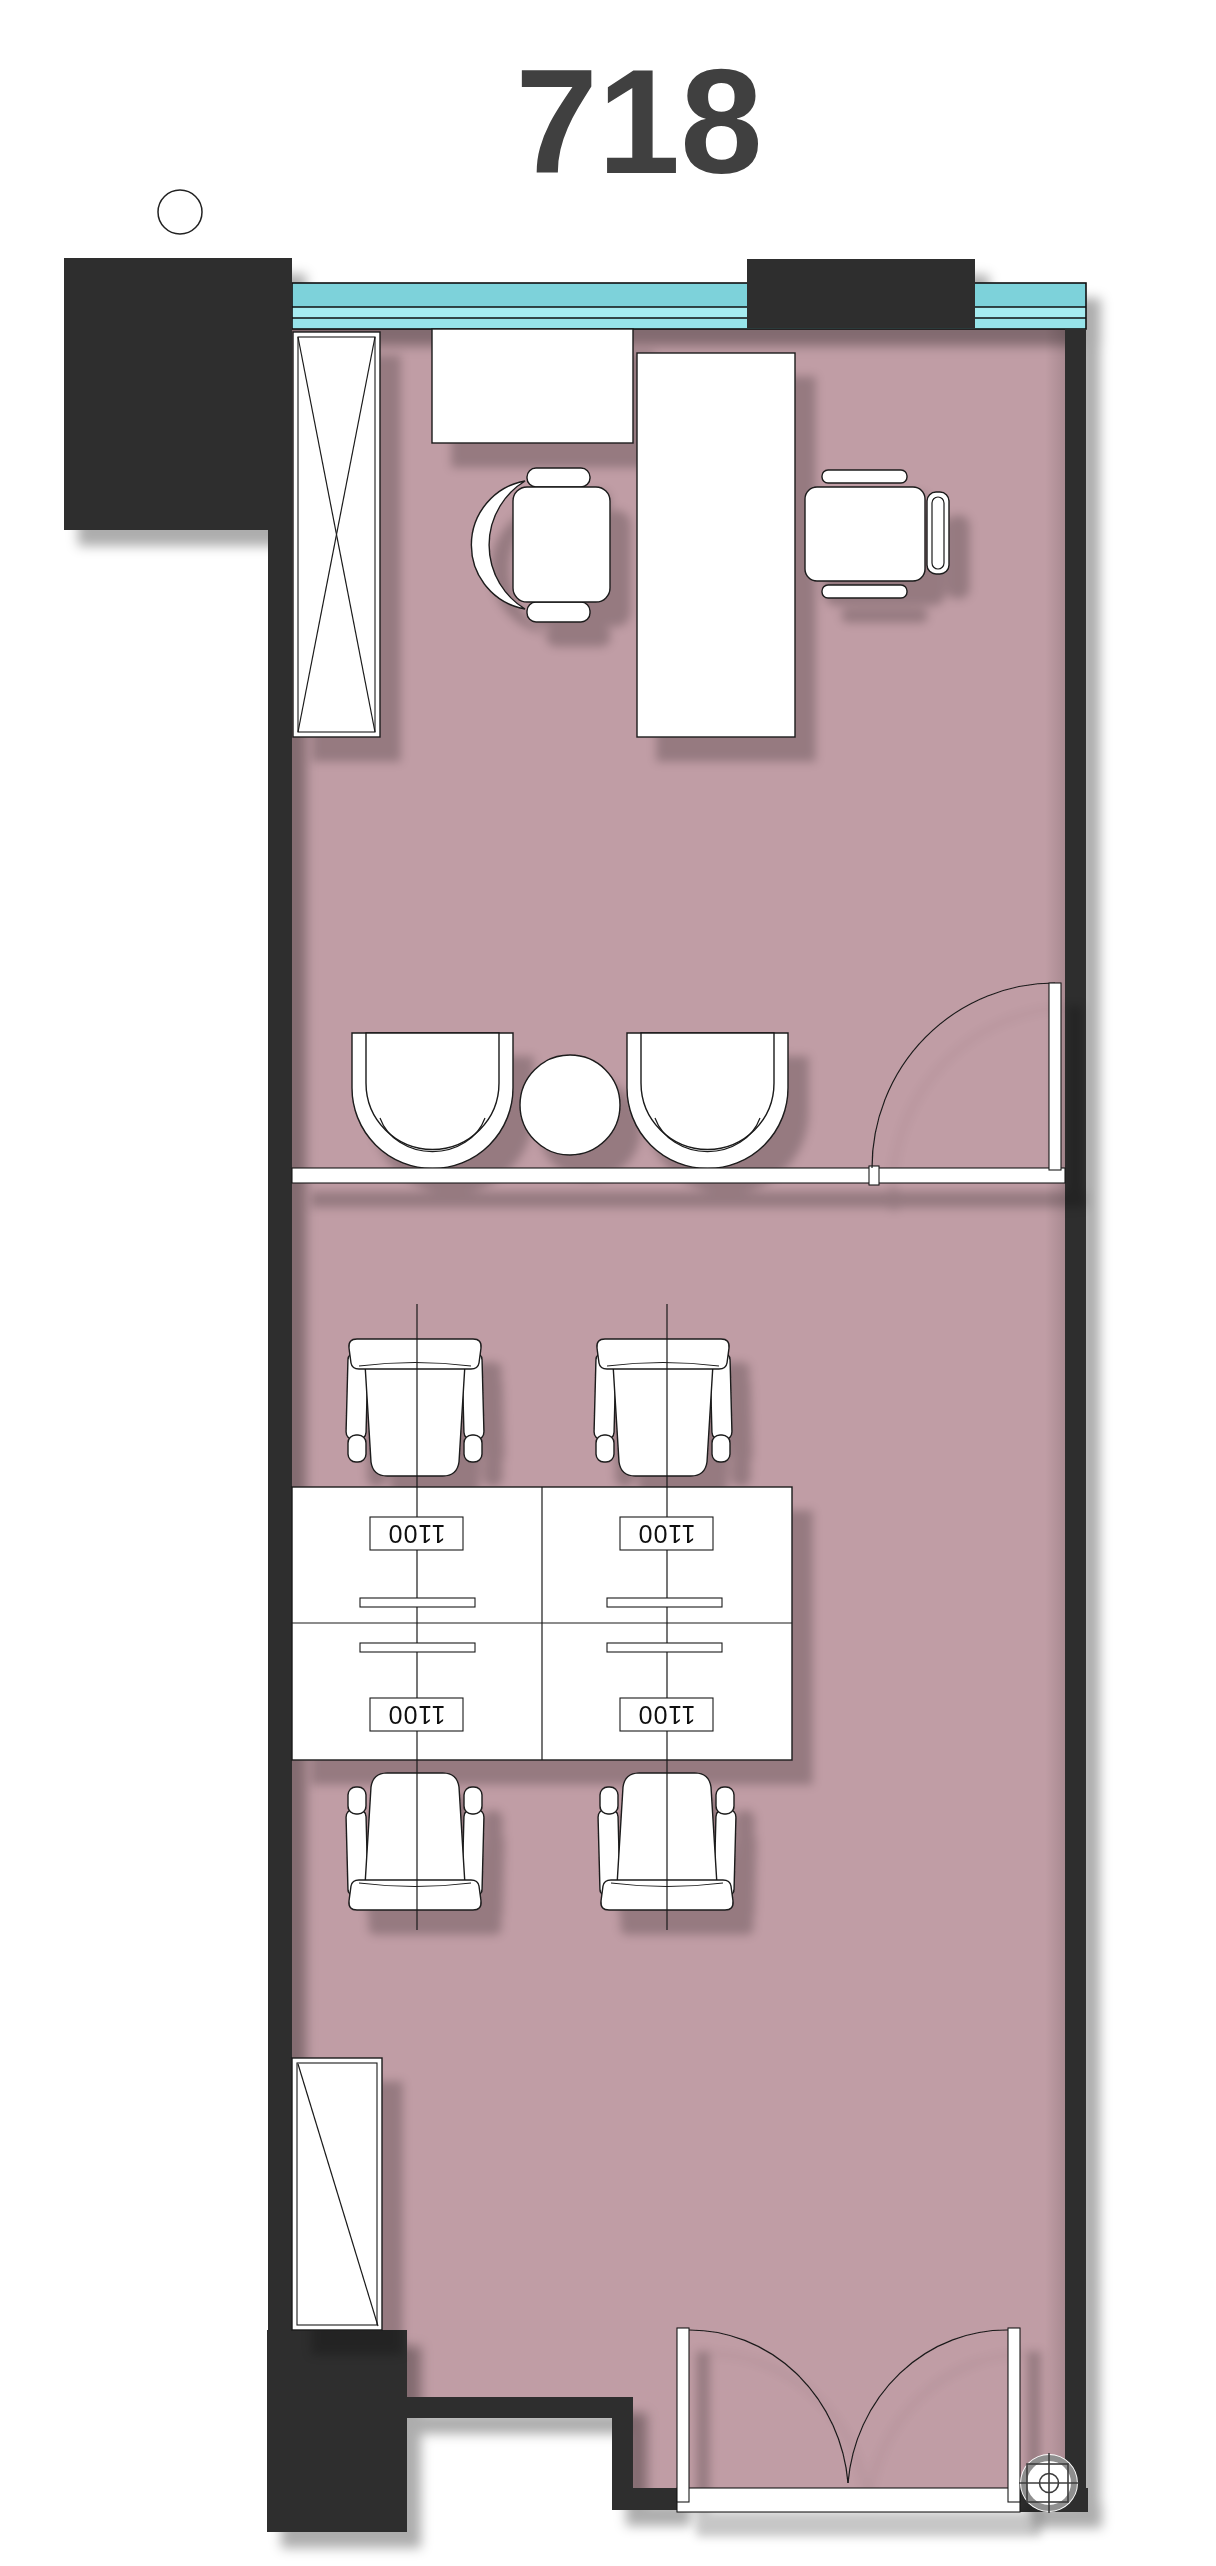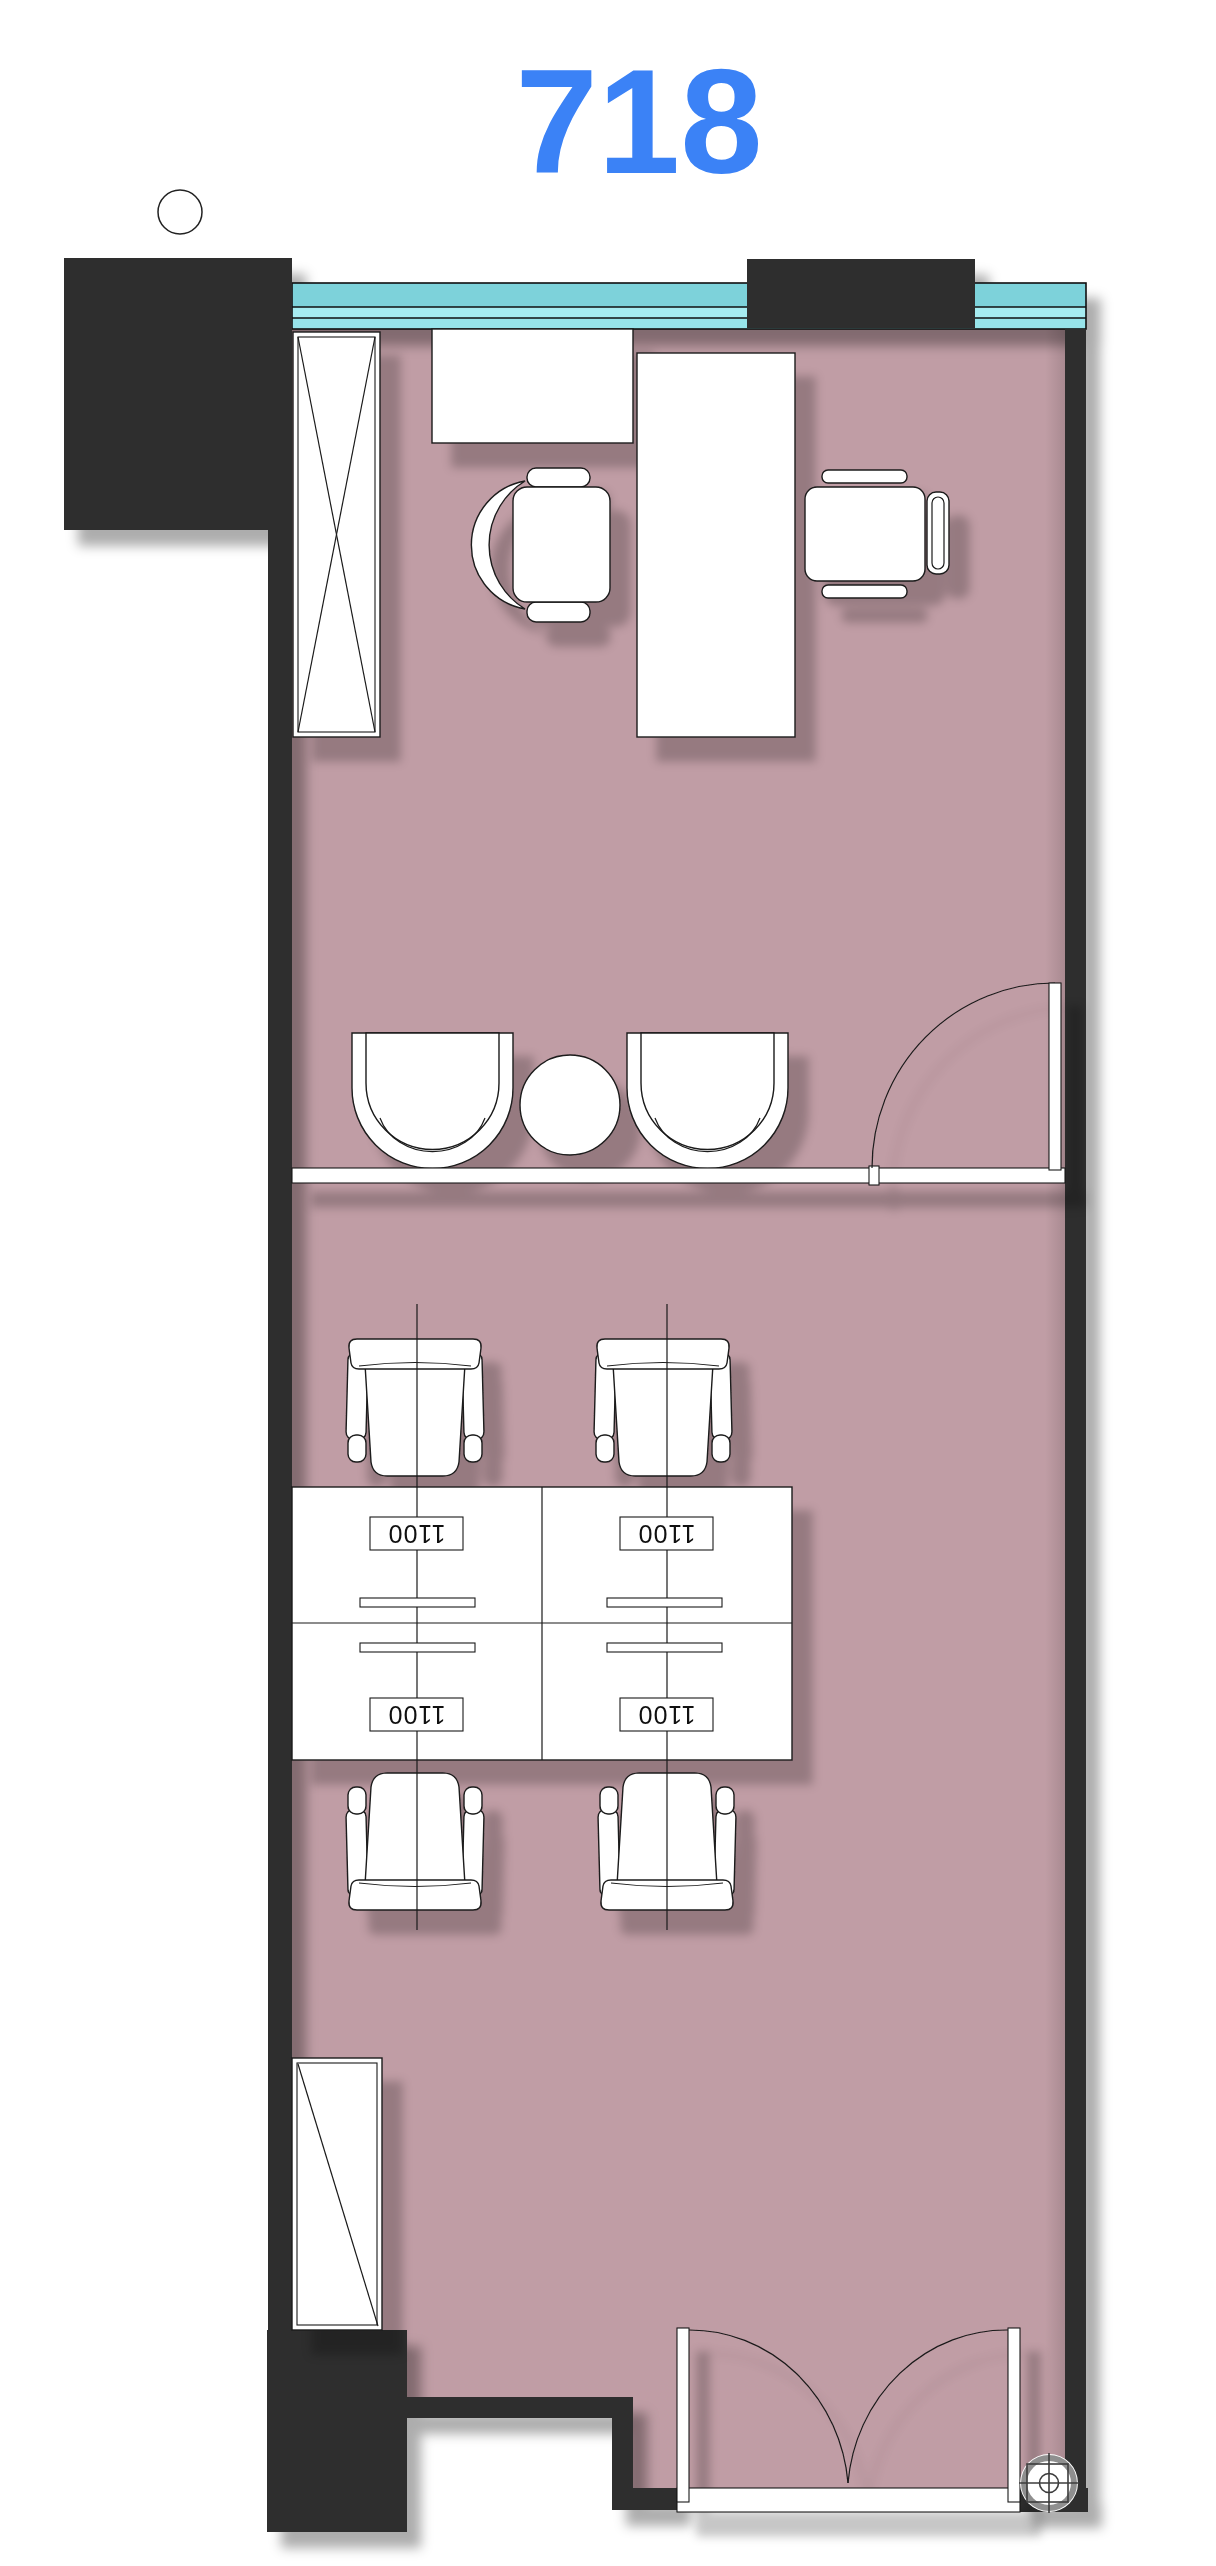--- a/index.html
+++ b/index.html
@@ -1,20 +1,20 @@
 <!DOCTYPE html>
 <html style="--floor: #c09da5; --wall: #2e2e2e; --outline: #1a1a1a; --furniture: #ffffff; --glass_top: #7dd2da; --glass_mid: #97e4ea; --glass_light: #a6ecf1;"><head>
 <meta charset="utf-8">
 <style>
   html,body{margin:0;padding:0;background:#ffffff;}
   .page{position:relative;width:1216px;height:2566px;background:#fff;
         font-family:"Liberation Sans",sans-serif;overflow:hidden;}
   .plan-svg{position:absolute;left:0;top:0;}
   .room-title{position:absolute;top:44px;left:139px;width:1000px;text-align:center;
-        font-size:148px;line-height:1.05;font-weight:bold;color:#3b82f6;
+        font-size:148px;line-height:1.05;font-weight:bold;color:#404040;
         font-family:"Liberation Sans",sans-serif;}
   
   .wall{fill:var(--wall,#2e2e2e);}
   .floor{fill:var(--floor,#c09da5);}
   .furn{fill:var(--furniture,#ffffff);stroke:var(--outline,#1a1a1a);stroke-width:1.4;}
   .furn-thin{fill:var(--furniture,#ffffff);stroke:var(--outline,#1a1a1a);stroke-width:1.1;}
   .lineonly{fill:none;stroke:var(--outline,#1a1a1a);stroke-width:1.2;}
   .glass-top{fill:var(--glass_top,#7dd2da);}
   .glass-mid{fill:var(--glass_mid,#97e4ea);}
   .glass-light{fill:var(--glass_light,#a6ecf1);}

